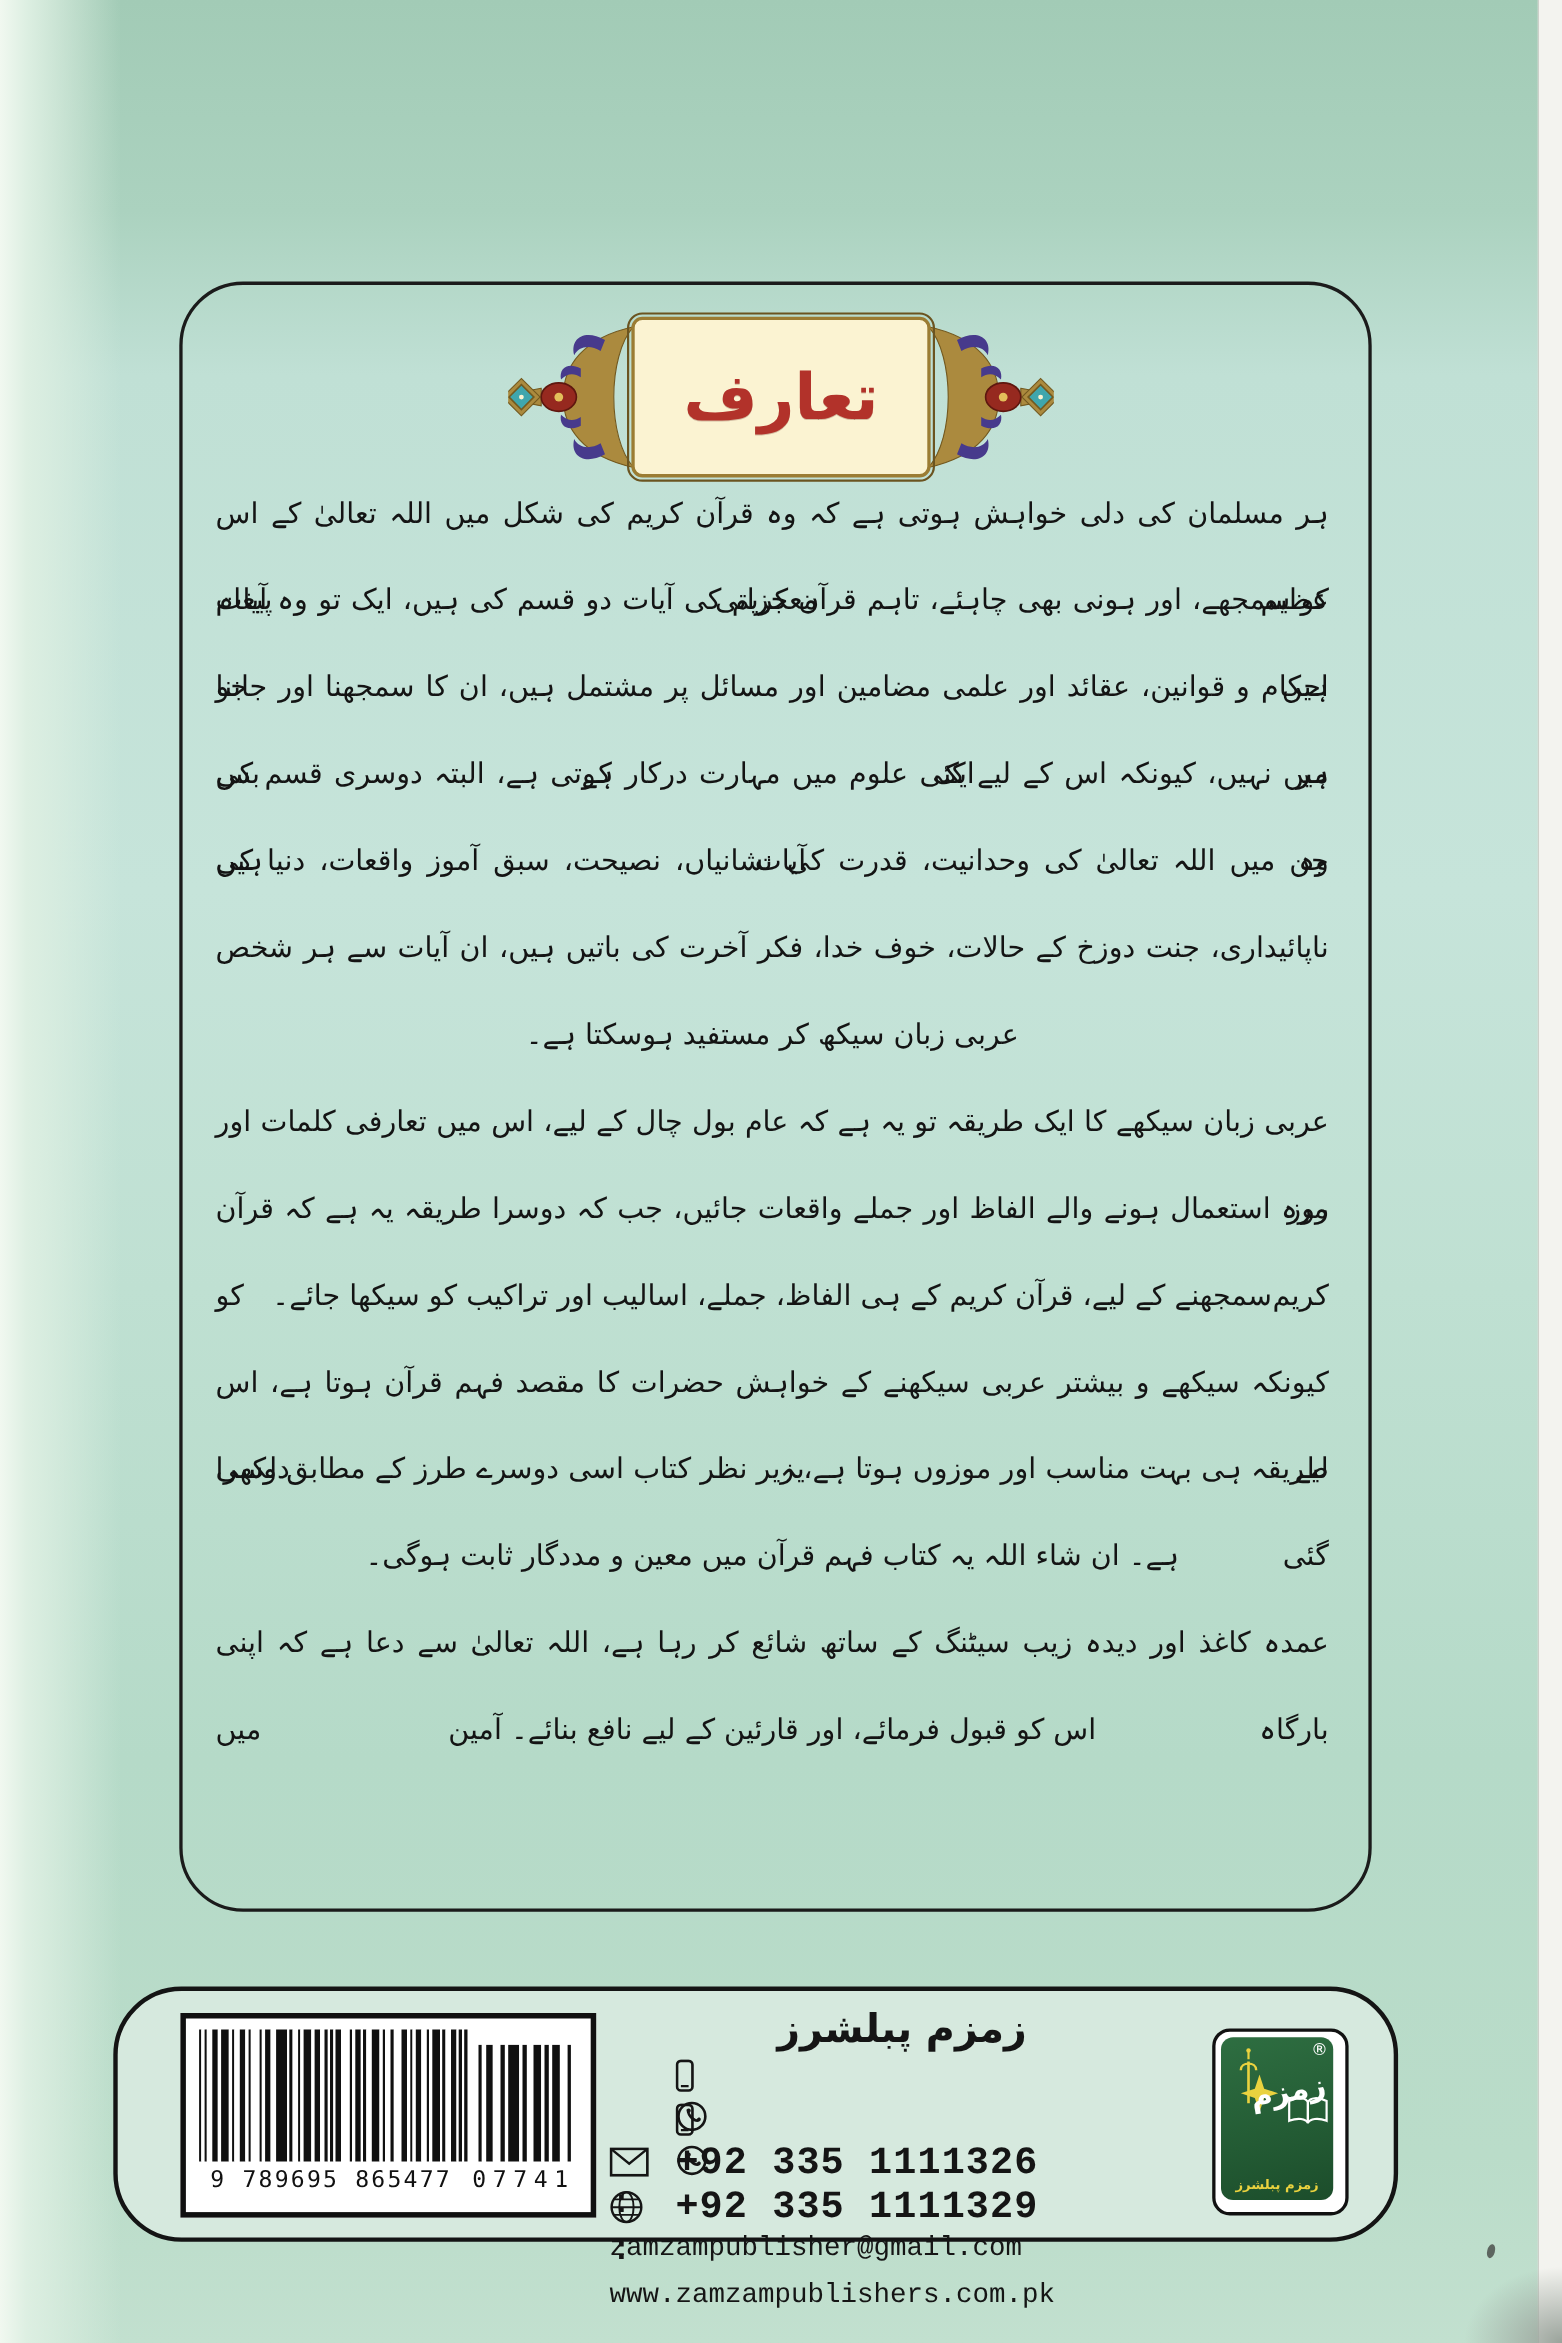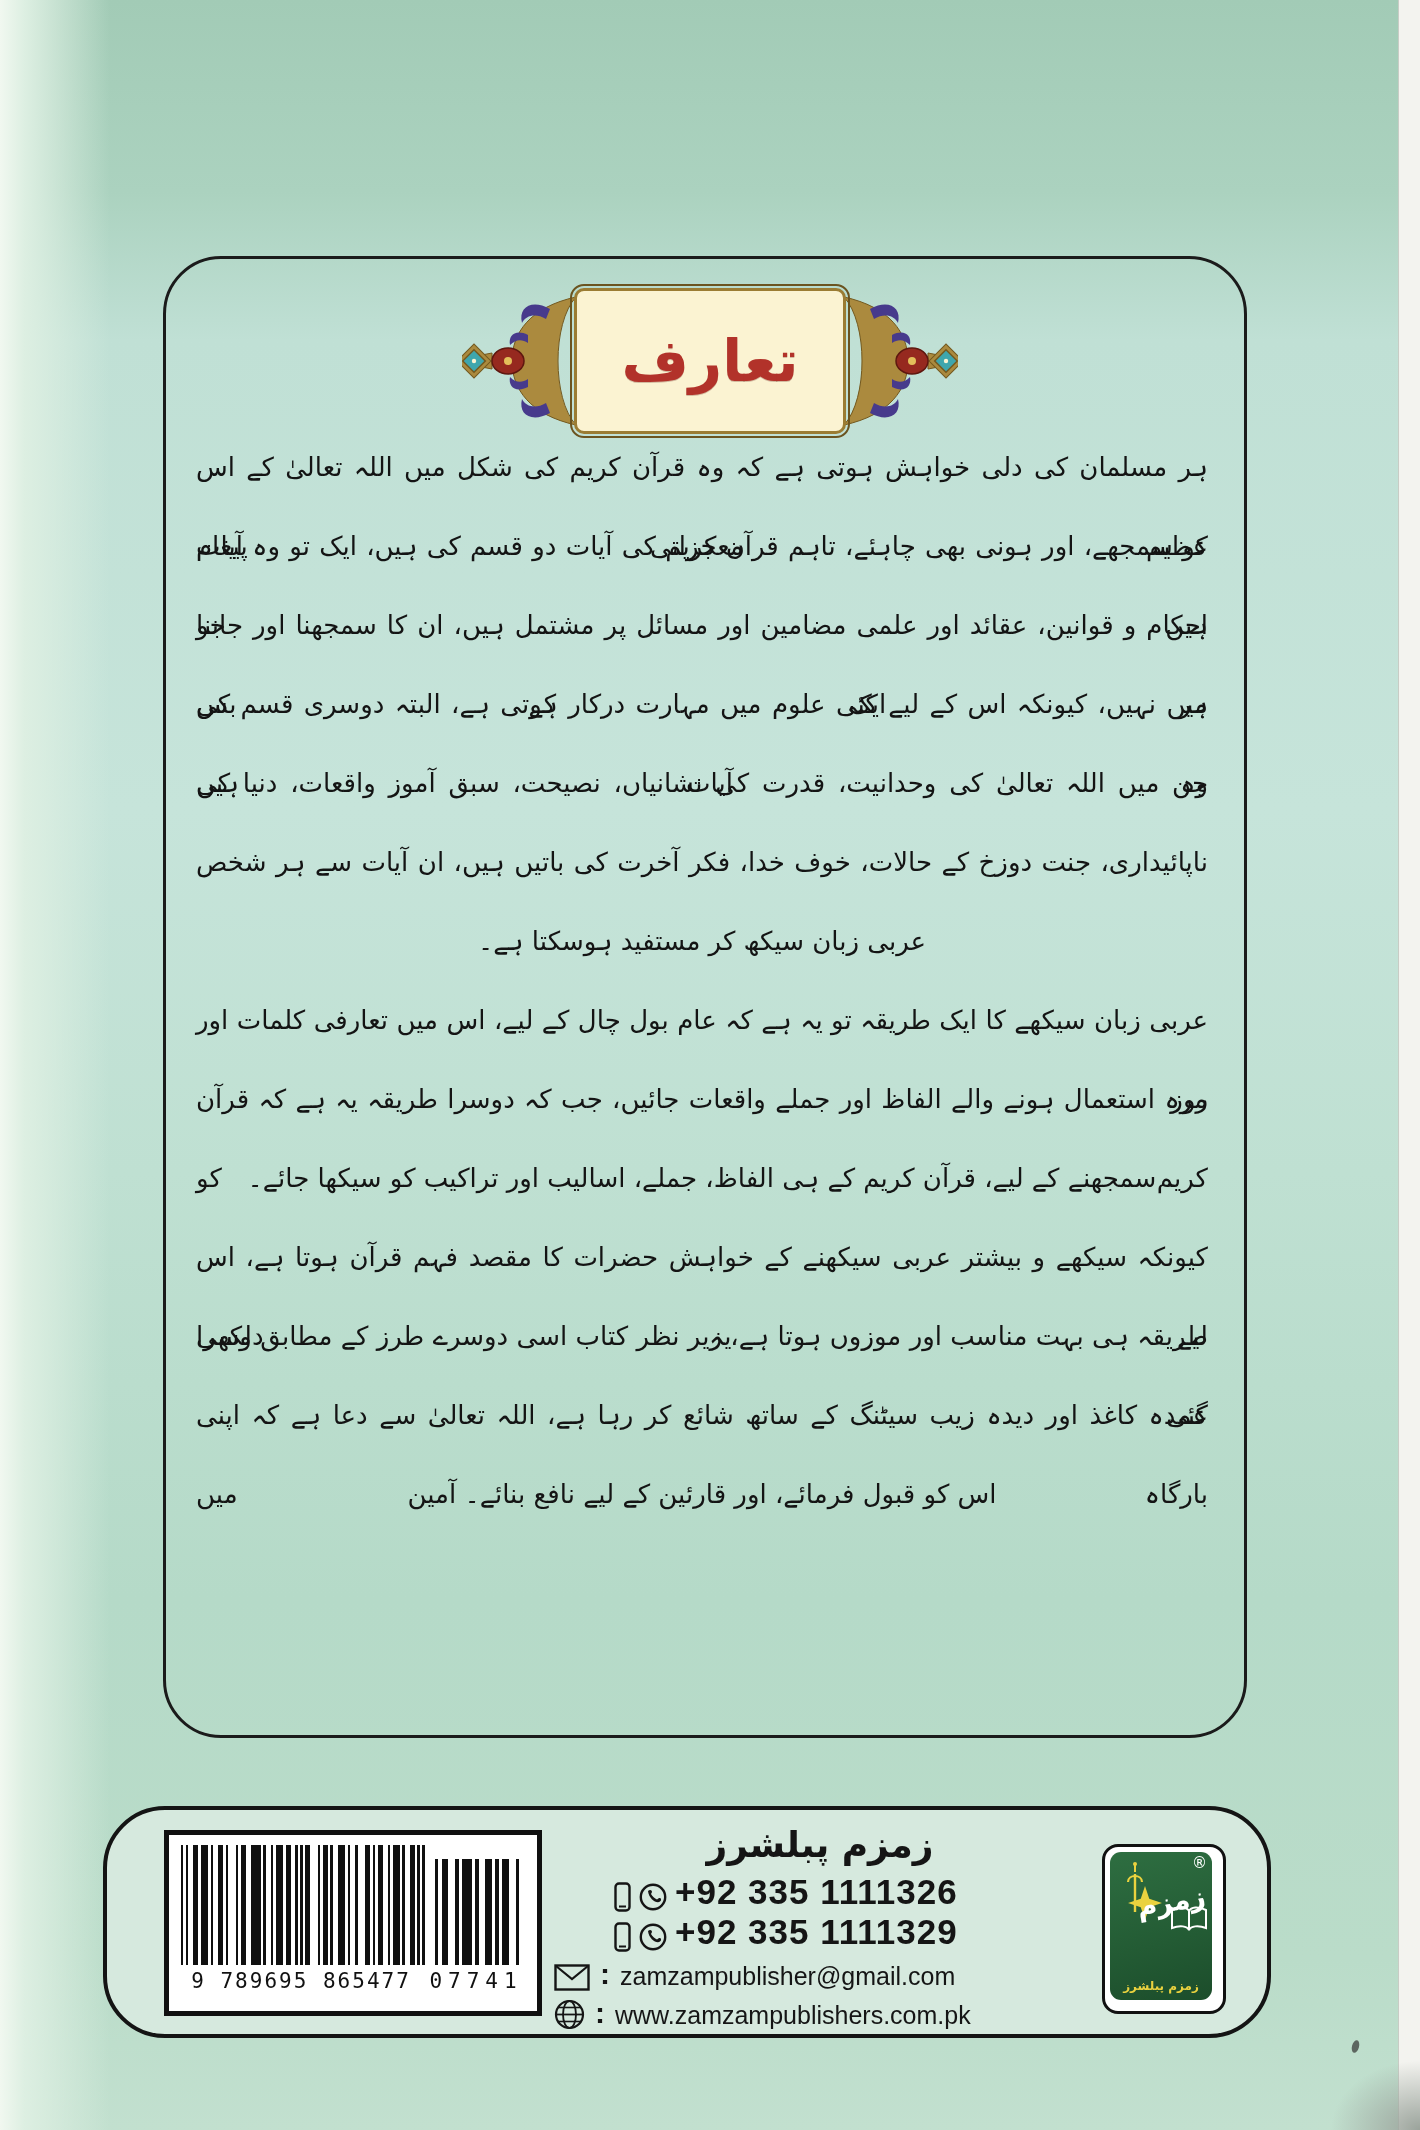--- a/index.html
+++ b/index.html
@@ -34,21 +34,21 @@
   .bars-main{left:12px;top:10px;width:244px;height:120px;}
   .bars-addon{left:266px;top:24px;width:84px;height:106px;}
   .bar{background:#101010;}
   .gap{background:#ffffff;}
   .bc-digits{font-family:"DejaVu Sans Mono",monospace;font-size:21px;color:#111;top:134px;text-align:center;}
   .bc-digits.main{left:4px;width:256px;letter-spacing:2px;text-align:center;}
   .bc-digits.addon{left:260px;width:94px;letter-spacing:6px;}
   
   .contacts{left:437px;top:8px;width:552px;}
   .pub-callig{height:54px;line-height:54px;text-align:center;font-size:36px;font-weight:bold;color:#151515;direction:rtl;}
-  .row{display:flex;align-items:flex-end;height:40px;font-family:Liberation Sans, sans-serif;color:#151515;}
+  .row{display:flex;align-items:flex-start;height:40px;font-family:Liberation Mono, monospace;color:#151515;flex-direction:column;}
   .phone-row{padding-left:70px;gap:7px;}
   .addr-row{padding-left:10px;gap:8px;height:39px;}
   .num{font-size:35px;font-weight:700;letter-spacing:1px;}
   .addr{font-size:25px;}
   .sep{font-size:30px;font-weight:700;margin:0 2px;}
   .icn{flex:none;display:block;}
   
   .logo{left:995px;top:34px;width:118px;height:164px;background:#ffffff;border:3px solid #111;border-radius:16px;}
   .logo-inner{left:5px;top:5px;width:102px;height:148px;border-radius:11px;
               background:linear-gradient(165deg,#2e6e41 0%,#235b34 60%,#1c4d2b 100%);overflow:hidden;}
@@ -102,20 +102,21 @@
     <div class="bline">احکام و قوانین، عقائد اور علمی مضامین اور مسائل پر مشتمل ہیں، ان کا سمجھنا اور جاننا ہر ایک کے بس</div>
     <div class="bline">میں نہیں، کیونکہ اس کے لیے کئی علوم میں مہارت درکار ہوتی ہے، البتہ دوسری قسم کی وہ آیات ہیں</div>
     <div class="bline">جن میں اللہ تعالیٰ کی وحدانیت، قدرت کی نشانیاں، نصیحت، سبق آموز واقعات، دنیا کی</div>
     <div class="bline">ناپائیداری، جنت دوزخ کے حالات، خوف خدا، فکر آخرت کی باتیں ہیں، ان آیات سے ہر شخص</div>
     <div class="bline c">عربی زبان سیکھ کر مستفید ہوسکتا ہے۔</div>
     <div class="bline">عربی زبان سیکھے کا ایک طریقہ تو یہ ہے کہ عام بول چال کے لیے، اس میں تعارفی کلمات اور روز</div>
     <div class="bline">مرہ استعمال ہونے والے الفاظ اور جملے واقعات جائیں، جب کہ دوسرا طریقہ یہ ہے کہ قرآن کریم کو</div>
     <div class="bline c">سمجھنے کے لیے، قرآن کریم کے ہی الفاظ، جملے، اسالیب اور تراکیب کو سیکھا جائے۔</div>
     <div class="bline">کیونکہ سیکھے و بیشتر عربی سیکھنے کے خواہش حضرات کا مقصد فہم قرآن ہوتا ہے، اس لیے یہ دوسرا</div>
     <div class="bline">طریقہ ہی بہت مناسب اور موزوں ہوتا ہے، زیر نظر کتاب اسی دوسرے طرز کے مطابق لکھی گئی</div>
+    <div class="bline c">ہے۔ ان شاء اللہ یہ کتاب فہم قرآن میں معین و مددگار ثابت ہوگی۔</div>
     <div class="bline">عمدہ کاغذ اور دیدہ زیب سیٹنگ کے ساتھ شائع کر رہا ہے، اللہ تعالیٰ سے دعا ہے کہ اپنی بارگاہ میں</div>
     <div class="bline c">اس کو قبول فرمائے، اور قارئین کے لیے نافع بنائے۔ آمین</div>
   </div>
 
   <div class="abs footer-box">
 
     <div class="abs bc-frame">
       <div class="abs bc-bars bars-main" id="bars-main">
           <div class="bar" style="flex-grow: 1; flex-basis: 0px;"></div>
           <div class="gap" style="flex-grow: 1; flex-basis: 0px;"></div>

